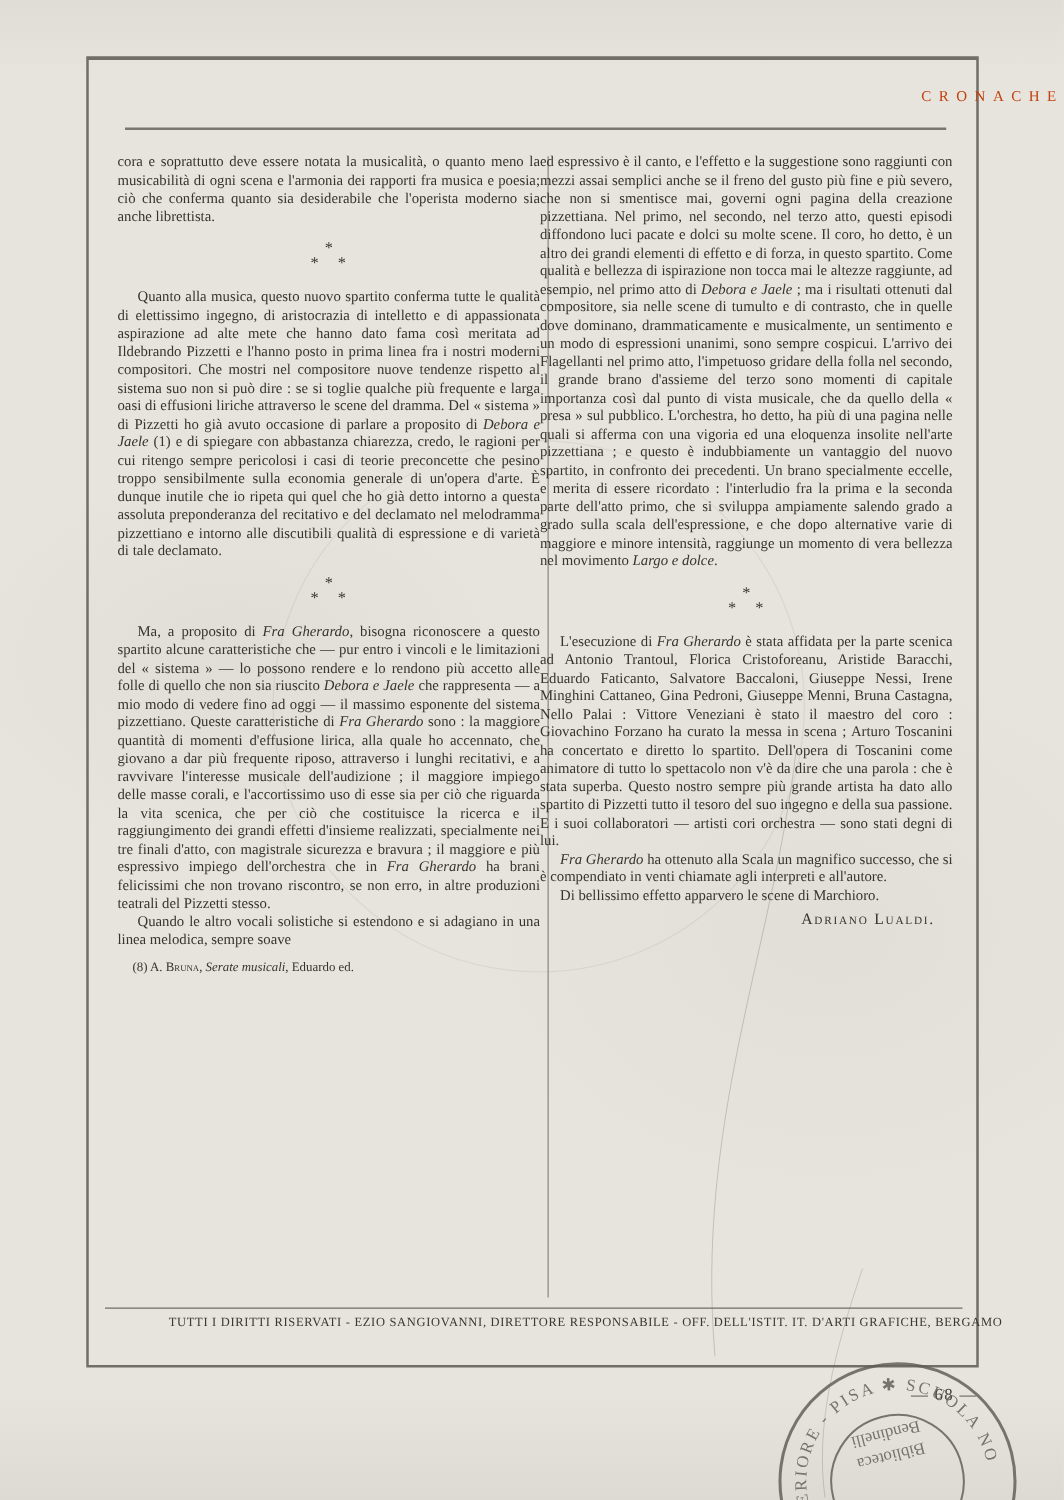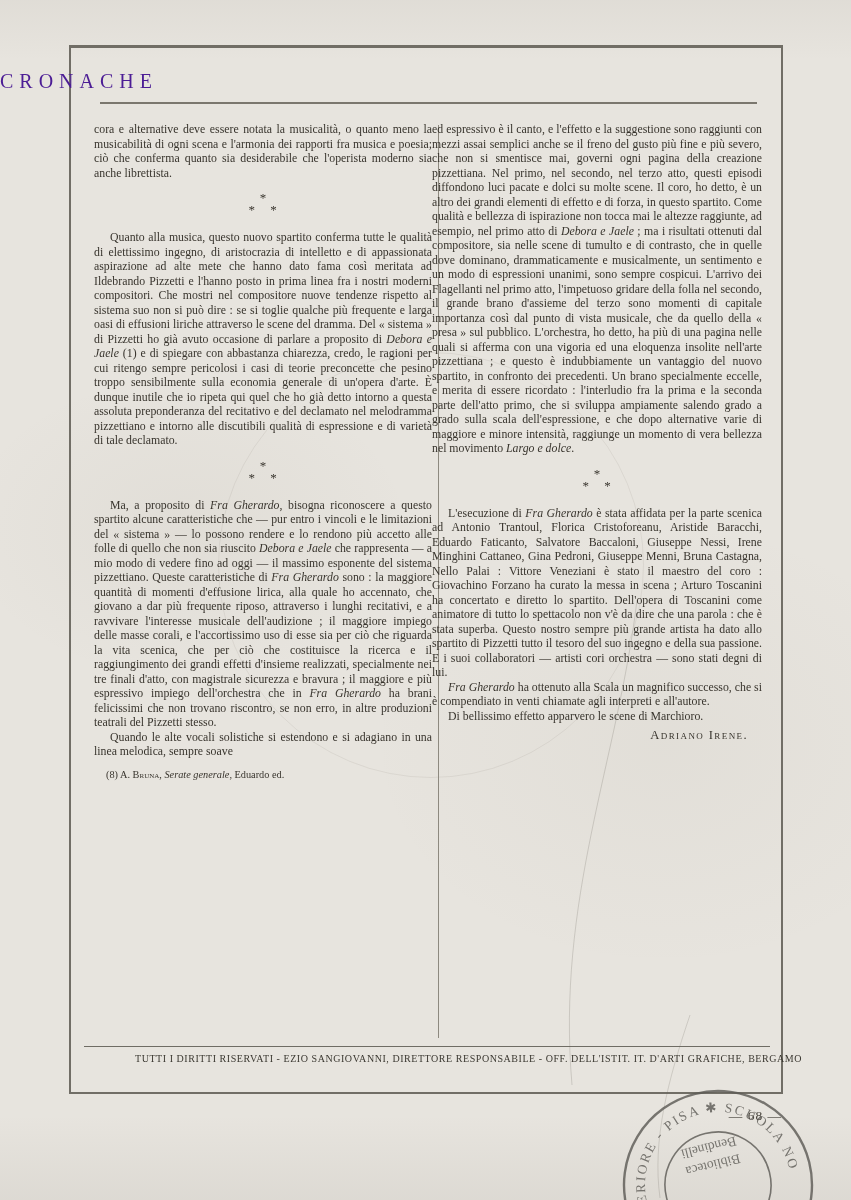--- a/index.html
+++ b/index.html
@@ -8,22 +8,22 @@
     background-color:#e7e4de;
     background-image:
       radial-gradient(ellipse 320px 220px at 22% 44%, rgba(125,118,100,.06), transparent 70%),
       radial-gradient(ellipse 420px 320px at 78% 62%, rgba(125,118,100,.05), transparent 70%),
       linear-gradient(180deg, rgba(130,124,110,.07), rgba(0,0,0,0) 5%, rgba(0,0,0,0) 93%, rgba(120,114,102,.09));
     font-family:"Liberation Serif", serif;
     color:#38342d;
   }
   .frame{position:absolute;left:69px;top:45px;width:710px;height:1044px;
     border:2px solid #716e66;border-top-width:3px;}
-  .header-title{position:absolute;left:0;top:70px;width:851px;text-align:left;
-    font-size:20px;letter-spacing:6px;color:#4c1d95;}
+  .header-title{position:absolute;left:0;top:70px;width:851px;text-align:right;
+    font-size:12px;letter-spacing:6px;color:#c2410c;}
   .header-rule{position:absolute;left:100px;top:102px;width:657px;border-top:2px solid #7b776e;height:0;}
   .col{position:absolute;top:122px;font-size:11.8px;line-height:14.5px;text-align:justify;
     color:#38342d;}
   .col-left{left:94px;width:338px;}
   .col-right{left:432px;width:330px;}
   .col p{margin:0;}
   .para.indent{text-indent:16px;}
   .asterism{text-align:center;margin:12px 0 14px;color:#38342d;}
   .asterism .a1{font-size:13px;line-height:11px;}
   .asterism .a2{font-size:13px;line-height:13px;letter-spacing:6px;padding-left:5px;}
@@ -46,45 +46,45 @@
 <body>
 
 <div class="frame"></div>
 
 <div class="header-title">CRONACHE</div>
 <div class="header-rule"></div>
 
 <div class="ghost-ring"></div>
 
 <div class="col col-left">
-    <p class="para"><span>cora e alternative deve essere notata la musicalità, o quanto meno la musicabilità di ogni scena e l'armonia dei rapporti fra musica e poesia; ciò che conferma quanto sia desiderabile che l'operista moderno sia anche librettista.</span></p>
+    <p class="para"><span>cora e soprattutto deve essere notata la musicalità, o quanto meno la musicabilità di ogni scena e l'armonia dei rapporti fra musica e poesia; ciò che conferma quanto sia desiderabile che l'operista moderno sia anche librettista.</span></p>
     <div class="asterism">
       <div class="a1">*</div>
       <div class="a2">* *</div>
     </div>
     <p class="para indent"><span>Quanto alla musica, questo nuovo spartito conferma tutte le qualità di elettissimo ingegno, di aristocrazia di intelletto e di appassionata aspirazione ad alte mete che hanno dato fama così meritata ad Ildebrando Pizzetti e l'hanno posto in prima linea fra i nostri moderni compositori. Che mostri nel compositore nuove tendenze rispetto al sistema suo non si può dire : se si toglie qualche più frequente e larga oasi di effusioni liriche attraverso le scene del dramma. Del « sistema » di Pizzetti ho già avuto occasione di parlare a proposito di </span><i>Debora e Jaele</i><span> (1) e di spiegare con abbastanza chiarezza, credo, le ragioni per cui ritengo sempre pericolosi i casi di teorie preconcette che pesino troppo sensibilmente sulla economia generale di un'opera d'arte. È dunque inutile che io ripeta qui quel che ho già detto intorno a questa assoluta preponderanza del recitativo e del declamato nel melodramma pizzettiano e intorno alle discutibili qualità di espressione e di varietà di tale declamato.</span></p>
     <div class="asterism">
       <div class="a1">*</div>
       <div class="a2">* *</div>
     </div>
     <p class="para indent"><span>Ma, a proposito di </span><i>Fra Gherardo</i><span>, bisogna riconoscere a questo spartito alcune caratteristiche che — pur entro i vincoli e le limitazioni del « sistema » — lo possono rendere e lo rendono più accetto alle folle di quello che non sia riuscito </span><i>Debora e Jaele</i><span> che rappresenta — a mio modo di vedere fino ad oggi — il massimo esponente del sistema pizzettiano. Queste caratteristiche di </span><i>Fra Gherardo</i><span> sono : la maggiore quantità di momenti d'effusione lirica, alla quale ho accennato, che giovano a dar più frequente riposo, attraverso i lunghi recitativi, e a ravvivare l'interesse musicale dell'audizione ; il maggiore impiego delle masse corali, e l'accortissimo uso di esse sia per ciò che riguarda la vita scenica, che per ciò che costituisce la ricerca e il raggiungimento dei grandi effetti d'insieme realizzati, specialmente nei tre finali d'atto, con magistrale sicurezza e bravura ; il maggiore e più espressivo impiego dell'orchestra che in </span><i>Fra Gherardo</i><span> ha brani felicissimi che non trovano riscontro, se non erro, in altre produzioni teatrali del Pizzetti stesso.</span></p>
-    <p class="para indent"><span>Quando le alte vocali solistiche si estendono e si adagiano in una linea melodica, sempre soave</span></p>
-    <p class="para footnote"><span>(8) A. </span><span class="sc">Bruna</span><span>, </span><i>Serate generale</i><span>, Eduardo ed.</span></p>
+    <p class="para indent"><span>Quando le altro vocali solistiche si estendono e si adagiano in una linea melodica, sempre soave</span></p>
+    <p class="para footnote"><span>(8) A. </span><span class="sc">Bruna</span><span>, </span><i>Serate musicali</i><span>, Eduardo ed.</span></p>
   </div>
 <div class="divider"></div>
 <div class="col col-right">
     <p class="para"><span>ed espressivo è il canto, e l'effetto e la suggestione sono raggiunti con mezzi assai semplici anche se il freno del gusto più fine e più severo, che non si smentisce mai, governi ogni pagina della creazione pizzettiana. Nel primo, nel secondo, nel terzo atto, questi episodi diffondono luci pacate e dolci su molte scene. Il coro, ho detto, è un altro dei grandi elementi di effetto e di forza, in questo spartito. Come qualità e bellezza di ispirazione non tocca mai le altezze raggiunte, ad esempio, nel primo atto di </span><i>Debora e Jaele</i><span> ; ma i risultati ottenuti dal compositore, sia nelle scene di tumulto e di contrasto, che in quelle dove dominano, drammaticamente e musicalmente, un sentimento e un modo di espressioni unanimi, sono sempre cospicui. L'arrivo dei Flagellanti nel primo atto, l'impetuoso gridare della folla nel secondo, il grande brano d'assieme del terzo sono momenti di capitale importanza così dal punto di vista musicale, che da quello della « presa » sul pubblico. L'orchestra, ho detto, ha più di una pagina nelle quali si afferma con una vigoria ed una eloquenza insolite nell'arte pizzettiana ; e questo è indubbiamente un vantaggio del nuovo spartito, in confronto dei precedenti. Un brano specialmente eccelle, e merita di essere ricordato : l'interludio fra la prima e la seconda parte dell'atto primo, che si sviluppa ampiamente salendo grado a grado sulla scala dell'espressione, e che dopo alternative varie di maggiore e minore intensità, raggiunge un momento di vera bellezza nel movimento </span><i>Largo e dolce</i><span>.</span></p>
     <div class="asterism">
       <div class="a1">*</div>
       <div class="a2">* *</div>
     </div>
     <p class="para indent"><span>L'esecuzione di </span><i>Fra Gherardo</i><span> è stata affidata per la parte scenica ad Antonio Trantoul, Florica Cristoforeanu, Aristide Baracchi, Eduardo Faticanto, Salvatore Baccaloni, Giuseppe Nessi, Irene Minghini Cattaneo, Gina Pedroni, Giuseppe Menni, Bruna Castagna, Nello Palai : Vittore Veneziani è stato il maestro del coro : Giovachino Forzano ha curato la messa in scena ; Arturo Toscanini ha concertato e diretto lo spartito. Dell'opera di Toscanini come animatore di tutto lo spettacolo non v'è da dire che una parola : che è stata superba. Questo nostro sempre più grande artista ha dato allo spartito di Pizzetti tutto il tesoro del suo ingegno e della sua passione. E i suoi collaboratori — artisti cori orchestra — sono stati degni di lui.</span></p>
     <p class="para indent"><i>Fra Gherardo</i><span> ha ottenuto alla Scala un magnifico successo, che si è compendiato in venti chiamate agli interpreti e all'autore.</span></p>
     <p class="para indent"><span>Di bellissimo effetto apparvero le scene di Marchioro.</span></p>
-    <p class="para signature"><span class="sc">Adriano Irene.</span></p>
+    <p class="para signature"><span class="sc">Adriano Lualdi.</span></p>
   </div>
 
 <div class="footer-rule"></div>
 <div class="footer-text">TUTTI I DIRITTI RISERVATI - EZIO SANGIOVANNI, DIRETTORE RESPONSABILE - OFF. DELL'ISTIT. IT. D'ARTI GRAFICHE, BERGAMO</div>
 <div class="page-number">— 68 —</div>
 
 <svg class="scratches" width="851" height="1200" viewBox="0 0 851 1200">
   <path d="M 637,600 C 618,760 556,900 572,1085" fill="none" stroke="rgba(100,95,85,0.28)" stroke-width="0.8"></path>
   <path d="M 690,1015 C 668,1080 652,1140 660,1198" fill="none" stroke="rgba(100,95,85,0.25)" stroke-width="0.8"></path>
 </svg>

